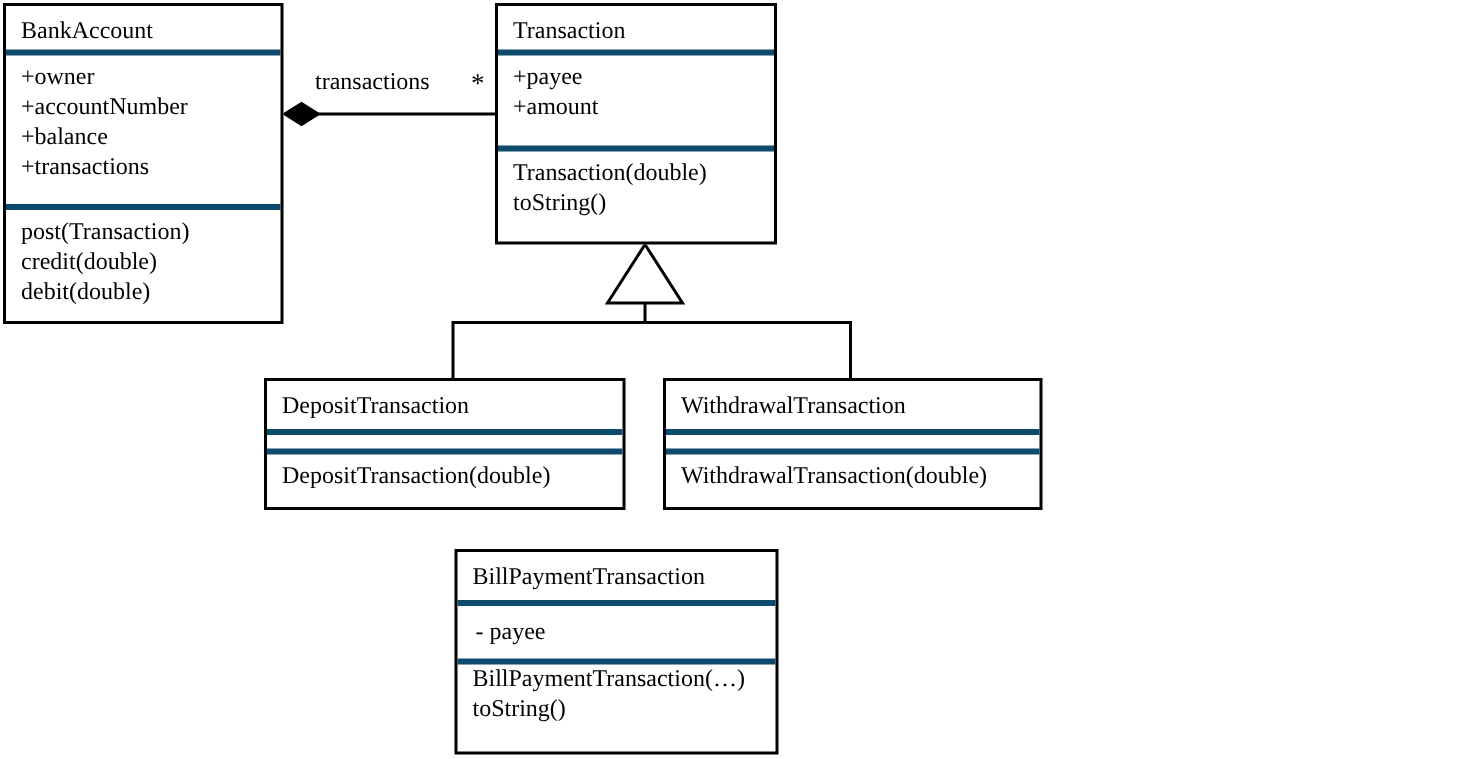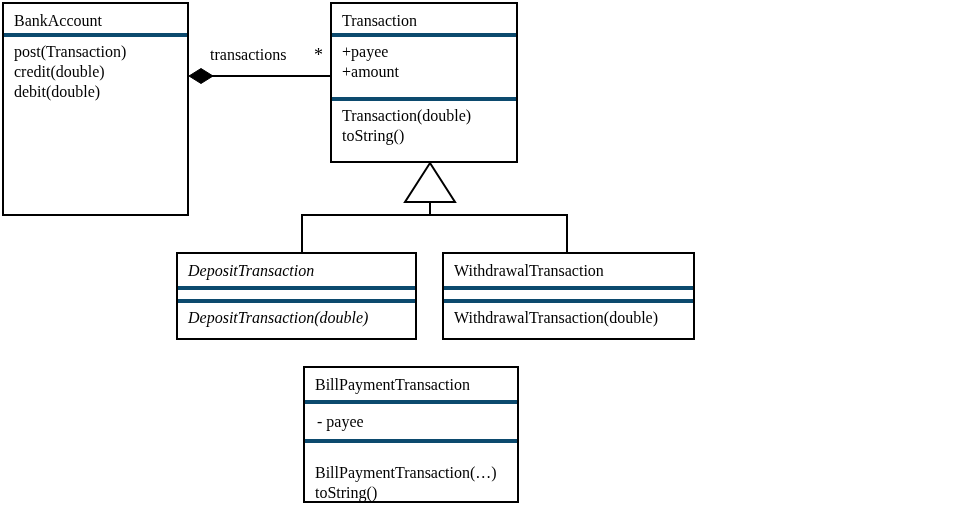--- a/index.html
+++ b/index.html
@@ -70,59 +70,65 @@
     <polygon points="430,163 455,202 405,202" fill="#ffffff" stroke="#000000" stroke-width="2"></polygon>
     <line x1="430" y1="202" x2="430" y2="215" stroke="#000000" stroke-width="2"></line>
     <polyline points="302,252 302,215 567,215 567,252" fill="none" stroke="#000000" stroke-width="2"></polyline>
   </svg>
 
   <div class="edge-label" style="left:210px; top:46px;">transactions</div>
   <div class="edge-label" style="left:314px; top:46px; font-size:18px;">*</div>
 
   <div class="class-box" style="left:2px; top:2px; width:187px; height:214px;">
     <div class="compartment title divided" style="height:33px;">BankAccount</div>
+    <div class="compartment body divided" style="height:103px;">
+      <div class="line">+owner</div>
+      <div class="line">+accountNumber</div>
+      <div class="line">+balance</div>
+      <div class="line">+transactions</div>
+    </div>
     <div class="compartment body" style="height:74px;">
       <div class="line">post(Transaction)</div>
       <div class="line">credit(double)</div>
       <div class="line">debit(double)</div>
     </div>
   </div>
 
   <div class="class-box" style="left:330px; top:2px; width:188px; height:161px;">
     <div class="compartment title divided" style="height:33px;">Transaction</div>
     <div class="compartment body divided" style="height:64px;">
       <div class="line">+payee</div>
       <div class="line">+amount</div>
     </div>
     <div class="compartment body" style="height:60px;">
       <div class="line">Transaction(double)</div>
       <div class="line">toString()</div>
     </div>
   </div>
 
-  <div class="class-box" style="left:176px; top:252px; width:241px; height:88px;font-style:italic;">
+  <div class="class-box" style="left:176px; top:252px; width:241px; height:88px;">
     <div class="compartment title divided" style="height:36px;">DepositTransaction</div>
     <div class="compartment body divided" style="height:13px;"></div>
     <div class="compartment body" style="height:35px;">
       <div class="line">DepositTransaction(double)</div>
     </div>
   </div>
 
   <div class="class-box" style="left:442px; top:252px; width:253px; height:88px;">
     <div class="compartment title divided" style="height:36px;">WithdrawalTransaction</div>
     <div class="compartment body divided" style="height:13px;"></div>
     <div class="compartment body" style="height:35px;">
       <div class="line">WithdrawalTransaction(double)</div>
     </div>
   </div>
 
   <div class="class-box" style="left:303px; top:366px; width:216px; height:137px;">
     <div class="compartment title divided" style="height:36px;">BillPaymentTransaction</div>
     <div class="compartment body divided indent" style="height:39px; padding-top:8px;">
       <div class="line">- payee</div>
     </div>
-    <div class="compartment body" style="height:58px; padding-top:20px;">
+    <div class="compartment body" style="height:58px; padding-top:0;">
       <div class="line">BillPaymentTransaction(…)</div>
       <div class="line">toString()</div>
     </div>
   </div>
 
 </div>
 
 </body></html>

